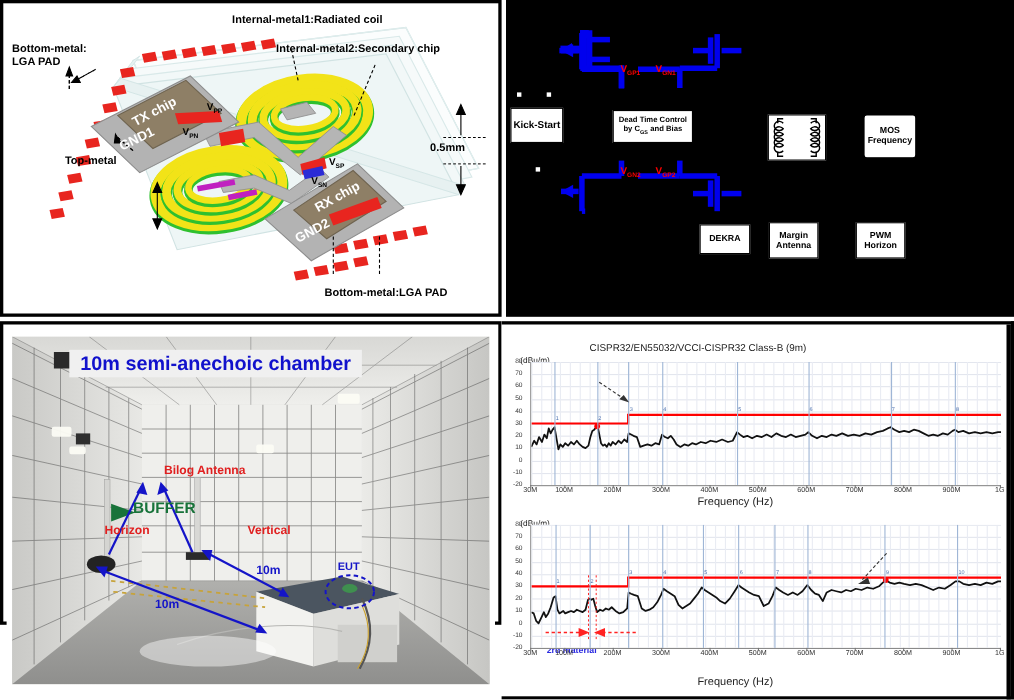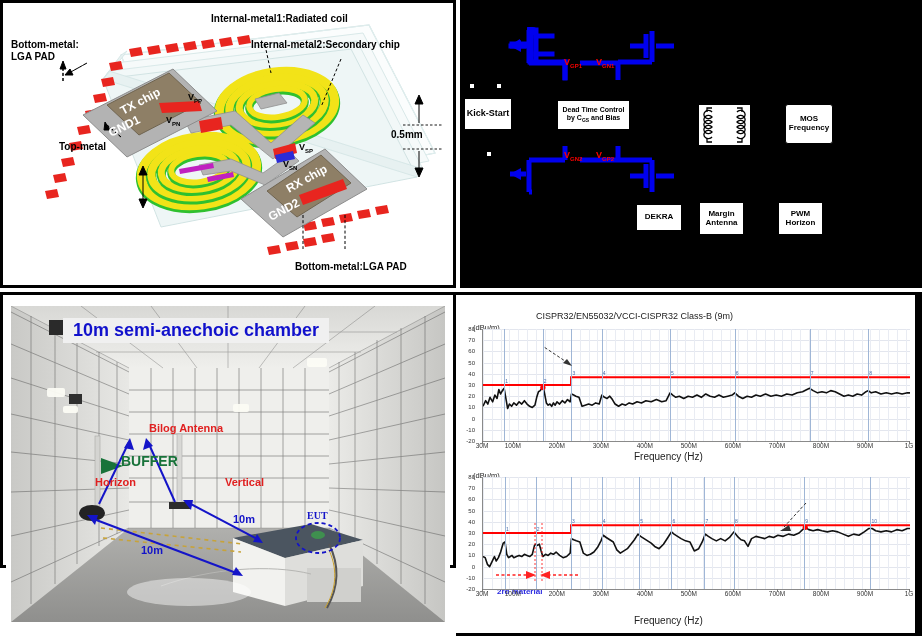--- a/index.html
+++ b/index.html
@@ -519,21 +519,21 @@
           <ellipse cx="307" cy="232" rx="22" ry="15" fill="none" stroke="#1414c8" stroke-width="1.8" stroke-dasharray="4,3"></ellipse>
         </svg>
 
         <div class="cham-title">10m semi-anechoic chamber</div>
         <div class="chlbl red" style="left:92px;top:116px;font-size:11px;">Bilog Antenna</div>
         <div class="chlbl green" style="left:110px;top:147px;font-size:14px;">BUFFER</div>
         <div class="chlbl red" style="left:38px;top:170px;font-size:11px;">Horizon</div>
         <div class="chlbl red" style="left:168px;top:170px;font-size:11px;">Vertical</div>
         <div class="chlbl blue" style="left:222px;top:207px;font-size:11px;">10m</div>
         <div class="chlbl blue" style="left:130px;top:238px;font-size:11px;">10m</div>
-        <div class="chlbl blue" style="left:296px;top:204px;font-size:10px;font-family:Liberation Serif, serif;">EUT</div>
+        <div class="chlbl blue" style="left:296px;top:204px;font-size:10px;">EUT</div>
       </div>
     </div>
   </div>
 
   <div class="panel" id="panel-charts">
 
     <div class="chart-wrap" style="left:0;top:0;width:463px;height:172px;">
       <div class="ct-title" style="left:80px;top:16px;">CISPR32/EN55032/VCCI-CISPR32 Class-B (9m)</div>
       <div class="ct-unit" style="left:17px;top:28px;">(dBµ/m)</div>
       <div class="ct-pol" style="left:32px;top:40px;">Vertical</div>

